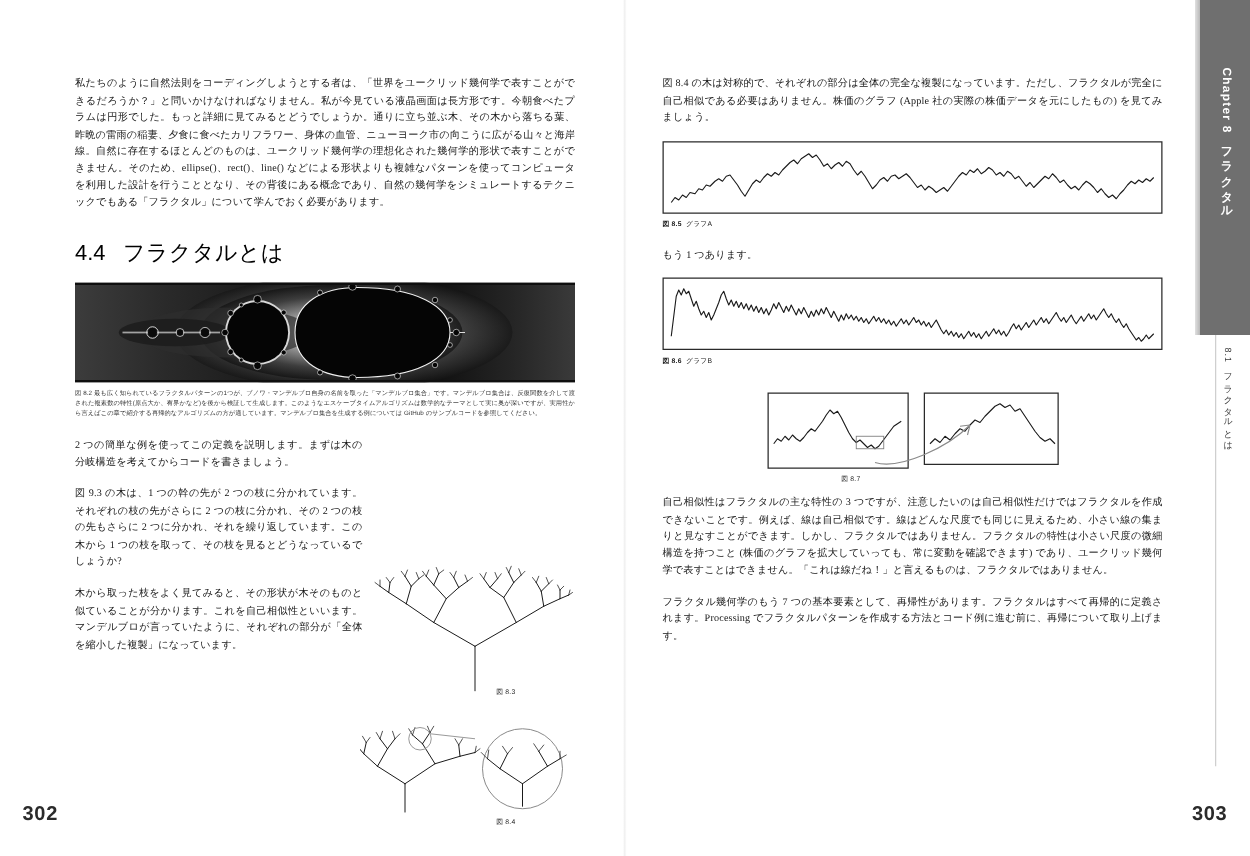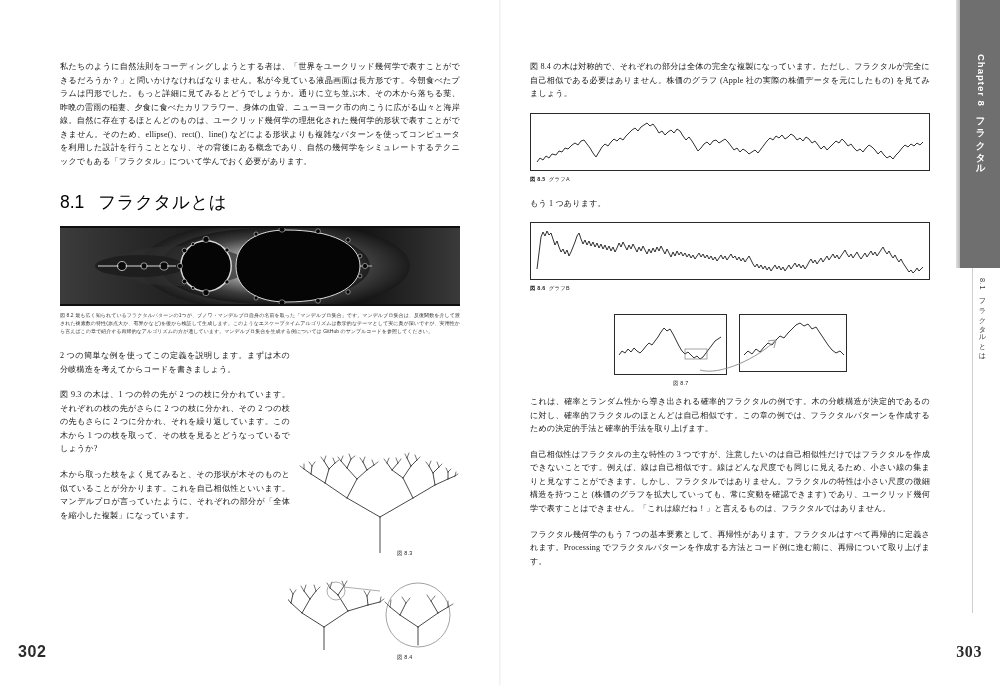--- a/index.html
+++ b/index.html
@@ -99,21 +99,21 @@
   .fig84{position:absolute;left:397px;top:649px;}
   .leftnarrow{width:230px;}
 
   
   .folio{
     position:absolute;bottom:24px;
     font-family:"Liberation Sans", sans-serif;
     font-size:16px;font-weight:700;color:#2b2b2b;letter-spacing:0.6px;
   }
   .folio-left{left:18px;}
-  .folio-right{right:18px;font-family:Liberation Serif, serif;}
+  .folio-right{right:18px;}
 
   
   .chaptab{
     position:absolute;right:0;top:0;width:40px;height:268px;
     background:#6f6f6f;
     z-index:6;
   }
   .chaptab .inner{
     position:absolute;left:0;top:0;width:100%;height:100%;
     display:flex;align-items:center;justify-content:center;
@@ -155,21 +155,21 @@
 <body>
 
 <div class="spread">
 
   <div class="page page-left">
     <div class="col">
 
       <p class="body">私たちのように自然法則をコーディングしようとする者は、「世界をユークリッド幾何学で表すことができるだろうか？」と問いかけなければなりません。私が今見ている液晶画面は長方形です。今朝食べたプラムは円形でした。もっと詳細に見てみるとどうでしょうか。通りに立ち並ぶ木、その木から落ちる葉、昨晩の雷雨の稲妻、夕食に食べたカリフラワー、身体の血管、ニューヨーク市の向こうに広がる山々と海岸線。自然に存在するほとんどのものは、ユークリッド幾何学の理想化された幾何学的形状で表すことができません。そのため、ellipse()、rect()、line() などによる形状よりも複雑なパターンを使ってコンピュータを利用した設計を行うこととなり、その背後にある概念であり、自然の幾何学をシミュレートするテクニックでもある「フラクタル」について学んでおく必要があります。</p>
 
       <h2 class="section">
-        <span class="num">8.1</span><span>フラクタルとは</span>
+        <span class="num">4.4</span><span>フラクタルとは</span>
       </h2>
 
 
       <div class="figbox">
         <svg class="mandel" viewBox="0 0 400 80" preserveAspectRatio="none">
           <defs>
             <radialGradient id="glowA" cx="0.5" cy="0.5" r="0.5">
               <stop offset="0%" stop-color="#ffffff"></stop>
               <stop offset="38%" stop-color="#cfcfcf"></stop>
               <stop offset="65%" stop-color="#6a6a6a"></stop>
@@ -439,21 +439,20 @@
               <polyline fill="none" stroke="#1a1a1a" stroke-width="0.9" stroke-linejoin="round" points="4,40 8,36 12,39 16,34 20,37 24,32 28,28 32,30 36,25 40,21 44,23 48,18 52,14 56,10 60,8 64,11 68,9 72,14 76,12 80,18 84,24 88,30 92,35 96,38 100,36 104,40"></polyline>
             </svg>
           </div>
         </div>
         <svg style="position:absolute;left:0;top:0;width:0;height:0"></svg>
         <p class="figlabel" style="margin-left:143px;">図 8.7</p>
       </div>
 
       <div style="height:8px"></div>
 
-      <p class="body">これは、確率とランダム性から導き出される確率的フラクタルの例です。木の分岐構造が決定的であるのに対し、確率的フラクタルのほとんどは自己相似です。この章の例では、フラクタルパターンを作成するための決定的手法と確率的手法を取り上げます。</p>
       <p class="body">自己相似性はフラクタルの主な特性の 3 つですが、注意したいのは自己相似性だけではフラクタルを作成できないことです。例えば、線は自己相似です。線はどんな尺度でも同じに見えるため、小さい線の集まりと見なすことができます。しかし、フラクタルではありません。フラクタルの特性は小さい尺度の微細構造を持つこと (株価のグラフを拡大していっても、常に変動を確認できます) であり、ユークリッド幾何学で表すことはできません。「これは線だね！」と言えるものは、フラクタルではありません。</p>
       <p class="body">フラクタル幾何学のもう 7 つの基本要素として、再帰性があります。フラクタルはすべて再帰的に定義されます。Processing でフラクタルパターンを作成する方法とコード例に進む前に、再帰について取り上げます。</p>
     </div>
 
     <svg style="position:absolute;left:180px;top:318px;width:160px;height:70px;pointer-events:none;" viewBox="0 0 160 70">
       <path d="M20 52 C40 58, 78 40, 96 22" fill="none" stroke="#8a8a8a" stroke-width="0.9"></path>
       <path d="M96 22 L88 23 M96 22 L94 30" fill="none" stroke="#8a8a8a" stroke-width="0.9"></path>
     </svg>
 
     <div class="folio folio-right">303</div>

